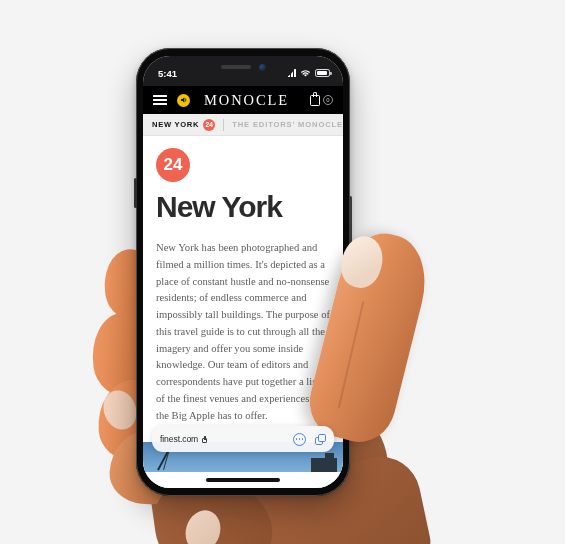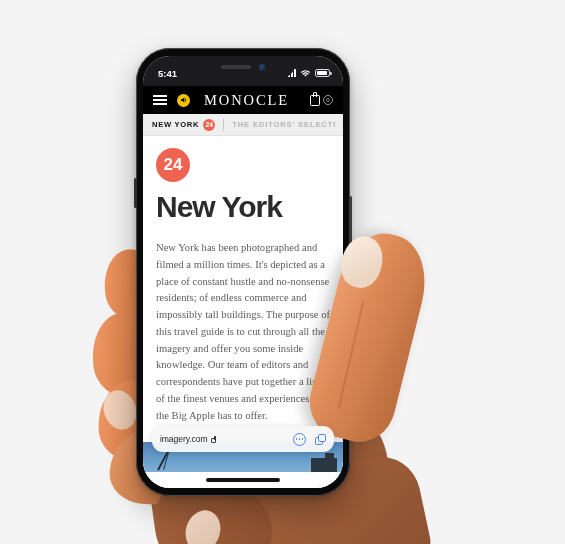--- a/index.html
+++ b/index.html
@@ -386,37 +386,37 @@
         </div>
       </div>
 
       <div class="section-nav">
         <div class="nav-tab">
           <span class="label">NEW YORK</span>
           <span class="nav-badge">24</span>
         </div>
         <span class="nav-div"></span>
         <div class="nav-tab muted">
-          <span class="label">THE EDITORS' SELECTI</span>
+          <span class="label">THE EDITORS' MONOCLE</span>
         </div>
       </div>
 
       <div class="article">
         <div class="big-badge">24</div>
         <h1 class="headline">New York</h1>
         <p class="body-copy">New York has been photographed and filmed a million times. It's depicted as a place of constant hustle and no-nonsense residents; of endless commerce and impossibly tall buildings. The purpose of this travel guide is to cut through all the imagery and offer you some inside knowledge. Our team of editors and correspondents have put together a list of the finest venues and experiences that the Big Apple has to offer.</p>
 
         <div class="photo-strip">
           <span class="mast"></span>
           <span class="mast2"></span>
           <span class="bldg"></span>
         </div>
 
         <div class="safari-bar">
-          <span class="url-text">imagery.com</span>
+          <span class="url-text">finest.com</span>
           <span class="lock"></span>
           <span class="safari-actions">
             <span class="dots-circle">
                 <i></i>
                 <i></i>
                 <i></i>
               </span>
             <span class="tabs-icon">
                 <span></span>
                 <span></span>

